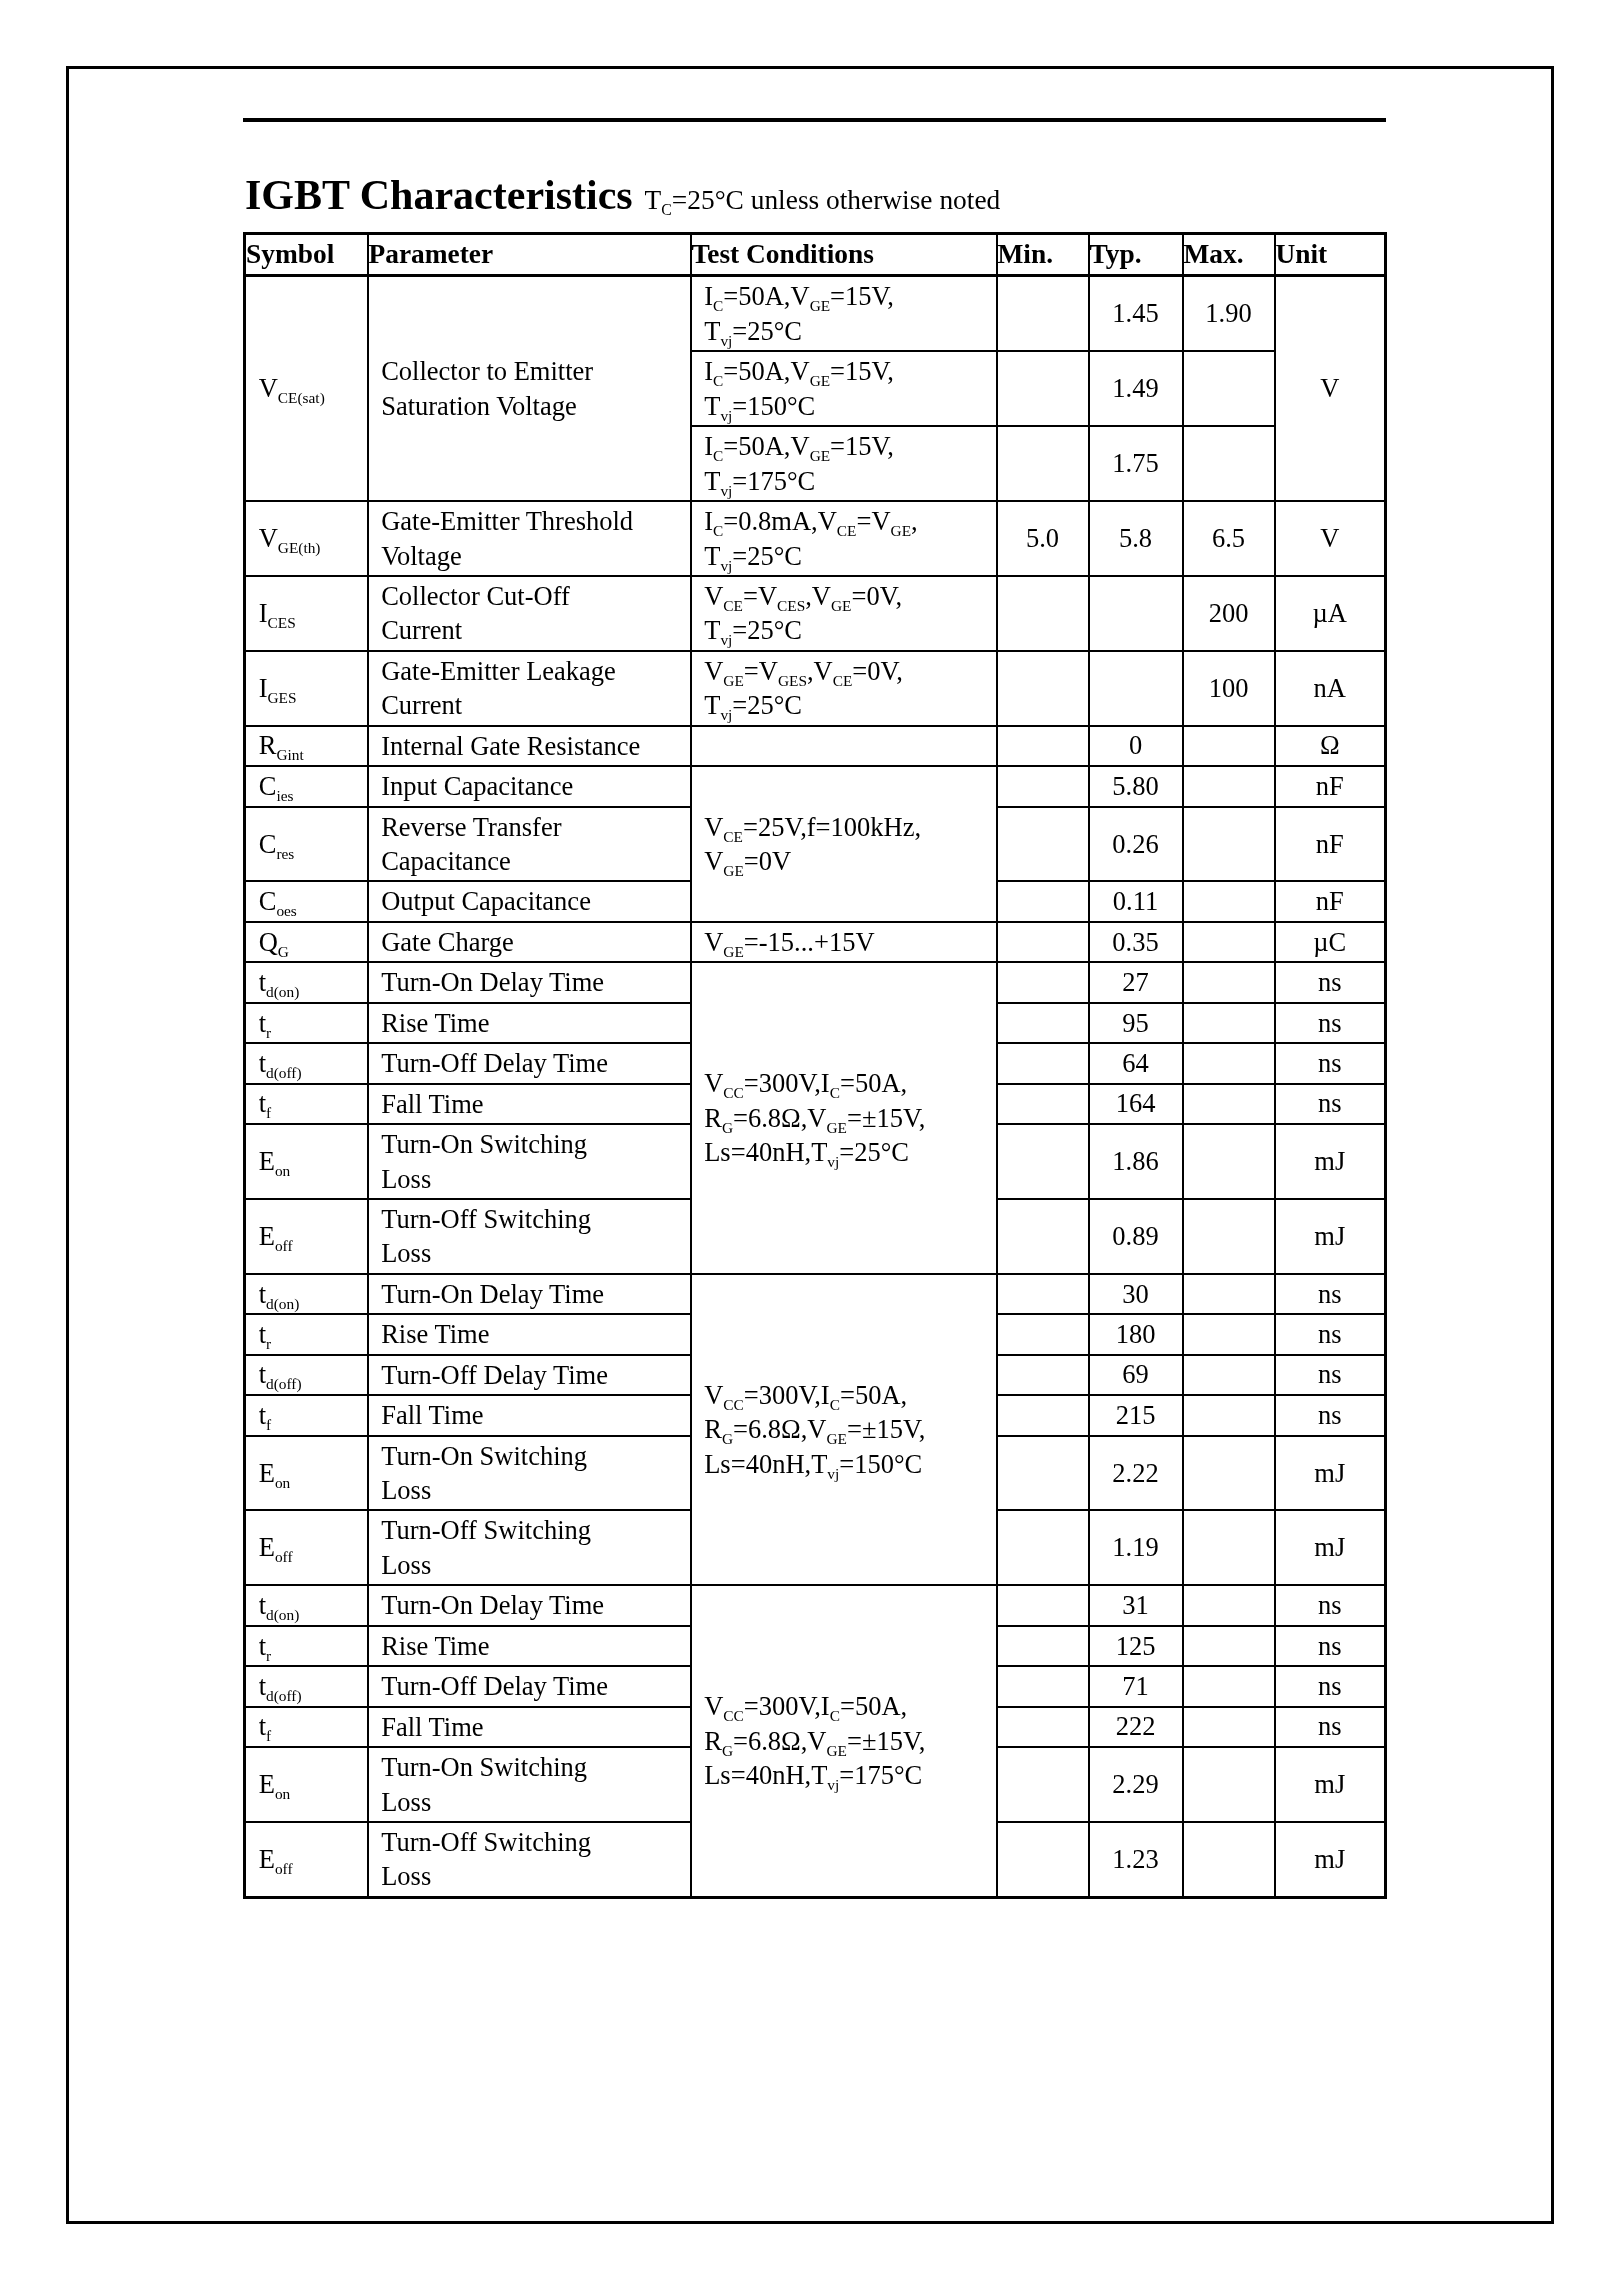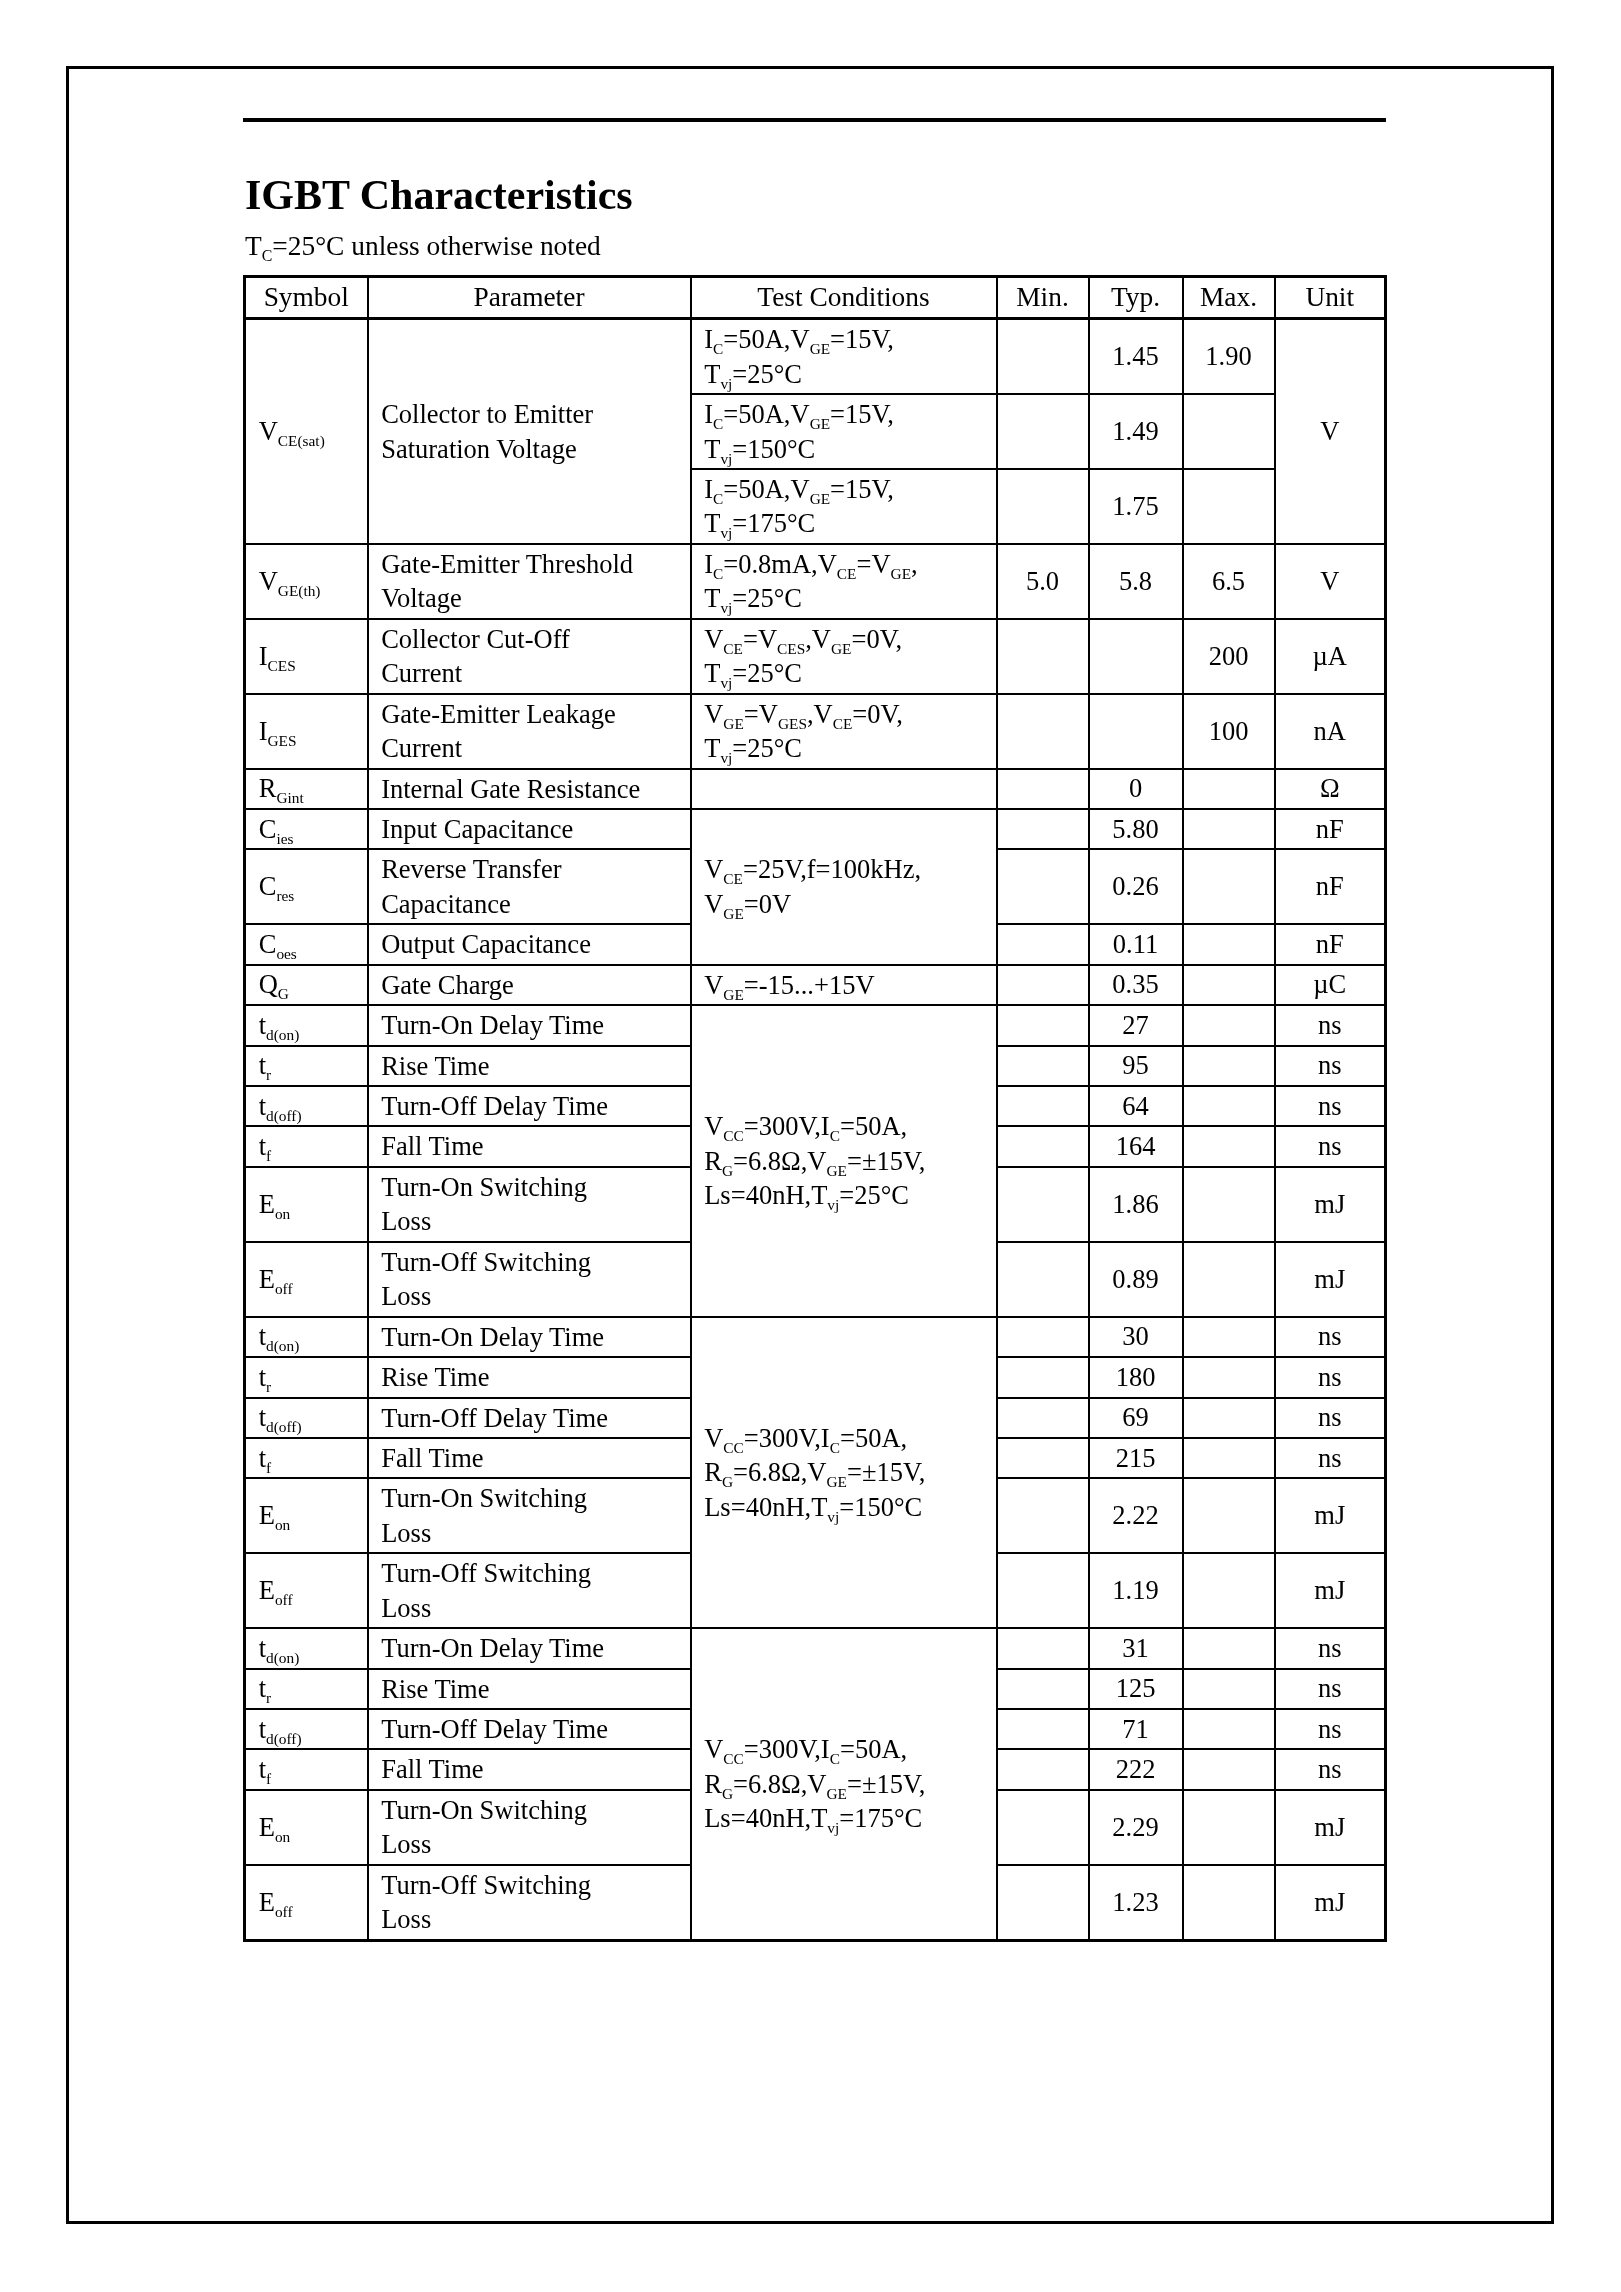--- a/index.html
+++ b/index.html
@@ -12,30 +12,30 @@
     position: absolute; left: 66px; top: 66px; width: 1482px; height: 2152px;
     border: 3.9px solid #000;
   }
   .content { position: absolute; left: 243px; top: 110px; width: 1143px; }
   .doc-header {
     display: flex; justify-content: space-between; align-items: baseline;
     font-size: 33px; line-height: 1.2; padding-left: 2px;
   }
   .doc-header .hdr-right { padding-right: 63px; }
   .header-rule { margin-top: 7.8px; height: 0; border-top: 4.9px solid #000; }
-  .title-line { margin-top: 49px; display: flex; align-items: baseline; gap: 11.8px; padding-left: 2px; flex-direction: column; }
+  .title-line { margin-top: 49px; display: flex; align-items: baseline; gap: 11.8px; padding-left: 2px; }
   .title-main { font-size: 42px; font-weight: bold; }
   .title-note { font-size: 27.4px; }
   table.chars {
     margin-top: 13.7px; border-collapse: collapse; width: 1143px;
     table-layout: fixed; border: 3.9px solid #000;
   }
   th, td { border: 2px solid #000; vertical-align: middle; overflow: hidden; }
   th {
-    font-size: 27.4px; font-weight: normal; text-align: center; height: 39px;
+    font-size: 27.4px; font-weight: bold; text-align: left; height: 39px;
     border-top-width: 3.9px; border-bottom-width: 3.9px; padding: 0;
   }
   td { font-size: 26.5px; border-top-width: 2.9px; border-bottom-width: 2.9px; padding: 2px 3.9px; }
   tbody tr:last-child td { border-bottom-width: 3.9px; }
   .sym, .par, .tc { text-align: left; padding-left: 12.7px; padding-right: 5.9px; }
   .par, .tc { white-space: pre-line; line-height: 1.3; }
   .num, .unit { text-align: center; }
   tr.h1 { height: 36px; }
   tr.h2 { height: 71px; }
   tr.h3 { height: 74px; margin-left: 44px; }

